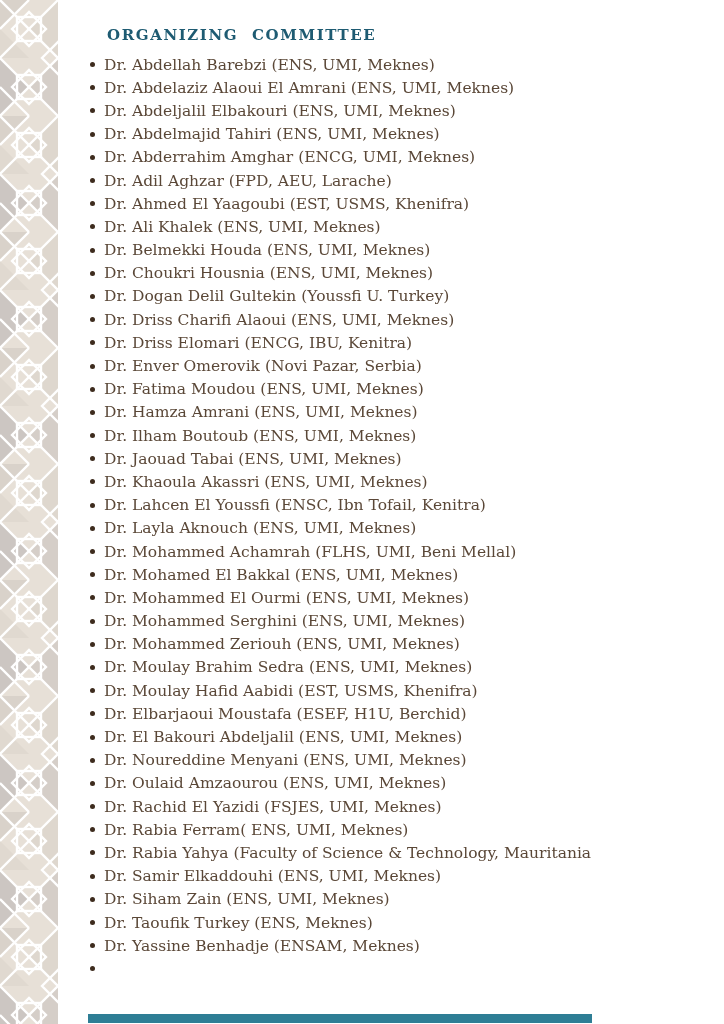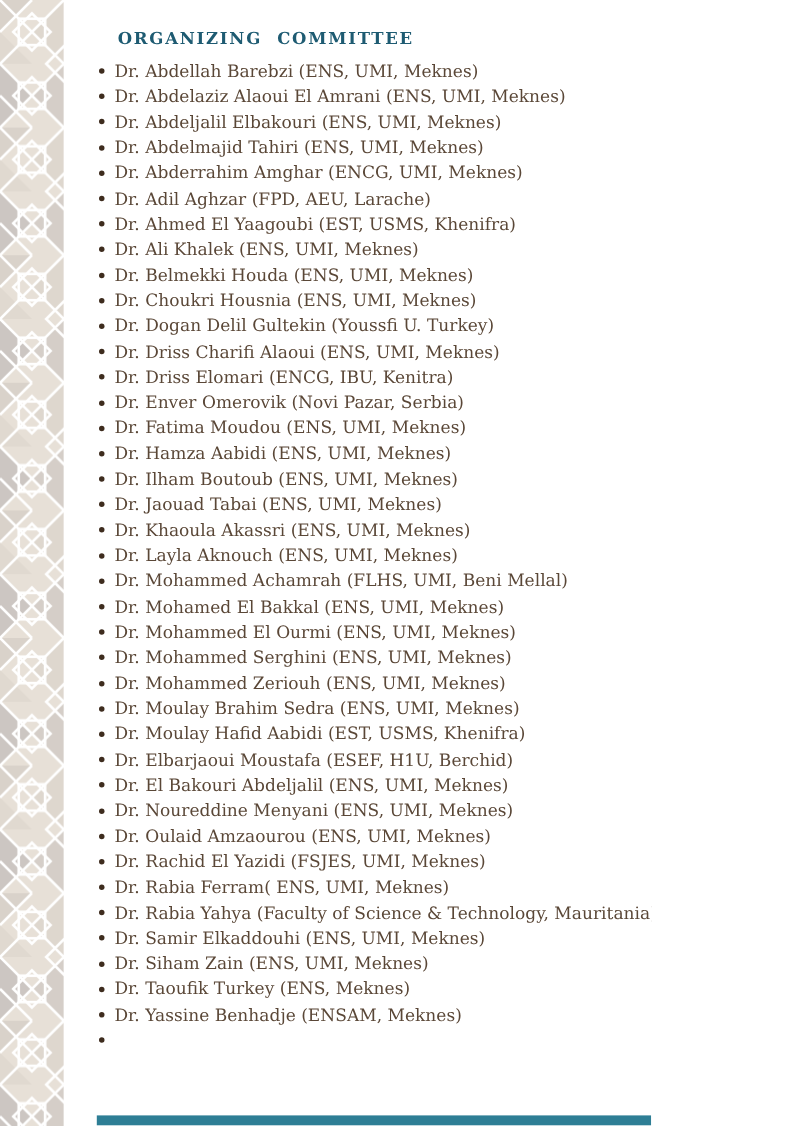--- a/index.html
+++ b/index.html
@@ -162,33 +162,37 @@
         <li>
         <span class="bullet"></span>
         <span class="member-name">Dr. Enver Omerovik (Novi Pazar, Serbia)</span>
       </li>
         <li>
         <span class="bullet"></span>
         <span class="member-name">Dr. Fatima Moudou (ENS, UMI, Meknes)</span>
       </li>
         <li>
         <span class="bullet"></span>
-        <span class="member-name">Dr. Hamza Aabidi (ENS, UMI, Meknes)</span>
+        <span class="member-name">Dr. Hamza Amrani (ENS, UMI, Meknes)</span>
       </li>
         <li>
         <span class="bullet"></span>
         <span class="member-name">Dr. Ilham Boutoub (ENS, UMI, Meknes)</span>
       </li>
         <li>
         <span class="bullet"></span>
         <span class="member-name">Dr. Jaouad Tabai (ENS, UMI, Meknes)</span>
       </li>
         <li>
         <span class="bullet"></span>
         <span class="member-name">Dr. Khaoula Akassri (ENS, UMI, Meknes)</span>
+      </li>
+        <li>
+        <span class="bullet"></span>
+        <span class="member-name">Dr. Lahcen El Youssfi (ENSC, Ibn Tofail, Kenitra)</span>
       </li>
         <li>
         <span class="bullet"></span>
         <span class="member-name">Dr. Layla Aknouch (ENS, UMI, Meknes)</span>
       </li>
         <li>
         <span class="bullet"></span>
         <span class="member-name">Dr. Mohammed Achamrah (FLHS, UMI, Beni Mellal)</span>
       </li>
         <li>

